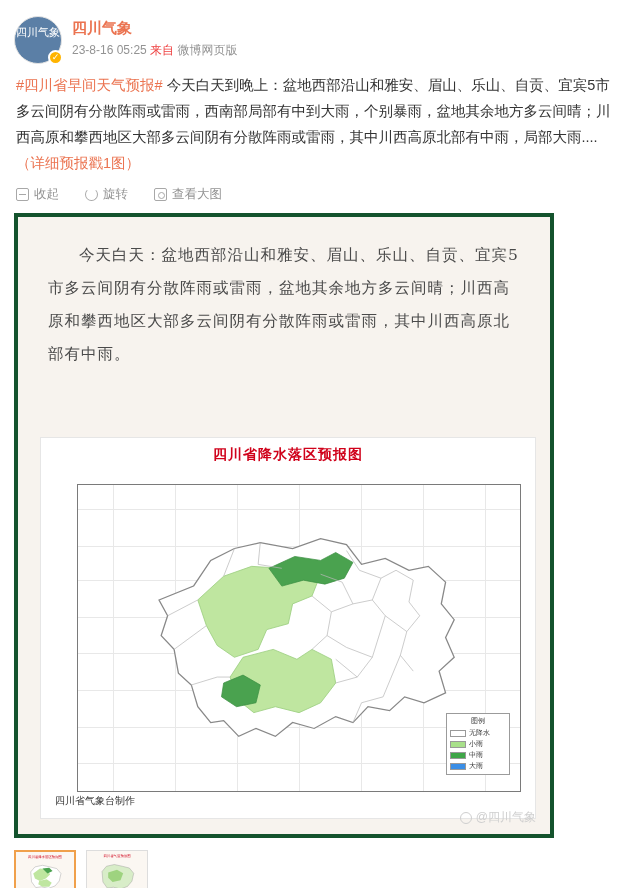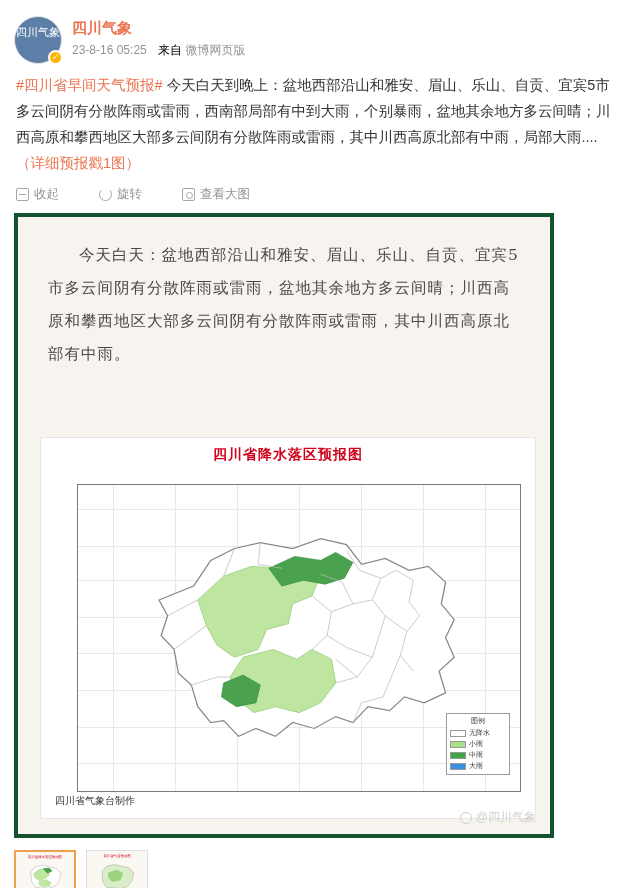--- a/index.html
+++ b/index.html
@@ -64,40 +64,40 @@
     font-size: 15px;
     font-weight: bold;
     line-height: 20px;
     margin-bottom: 4px;
   }
   .sub-meta {
     color: #939393;
     font-size: 12px;
     line-height: 17px;
   }
-  .sub-meta .src { color: #000000; margin-left: 8px; }
+  .sub-meta .src { color: #ef4444; }
   .sub-meta .src-link { color: #939393; }
 
   
   .post-body {
     padding: 8px 16px 0 16px;
     font-size: 14.5px;
     line-height: 26px;
     color: #333;
     word-break: break-all;
   }
   .topic { color: #eb7350; }
   .more-link { color: #eb7350; }
 
   
   .action-row {
     display: flex;
     align-items: center;
     padding: 10px 16px 10px 16px;
-    gap: 40px;
+    gap: 26px;
     color: #939393;
     font-size: 12.5px;
   }
   .act {
     display: flex;
     align-items: center;
     gap: 5px;
     color: #939393;
   }
   .act .gi {

